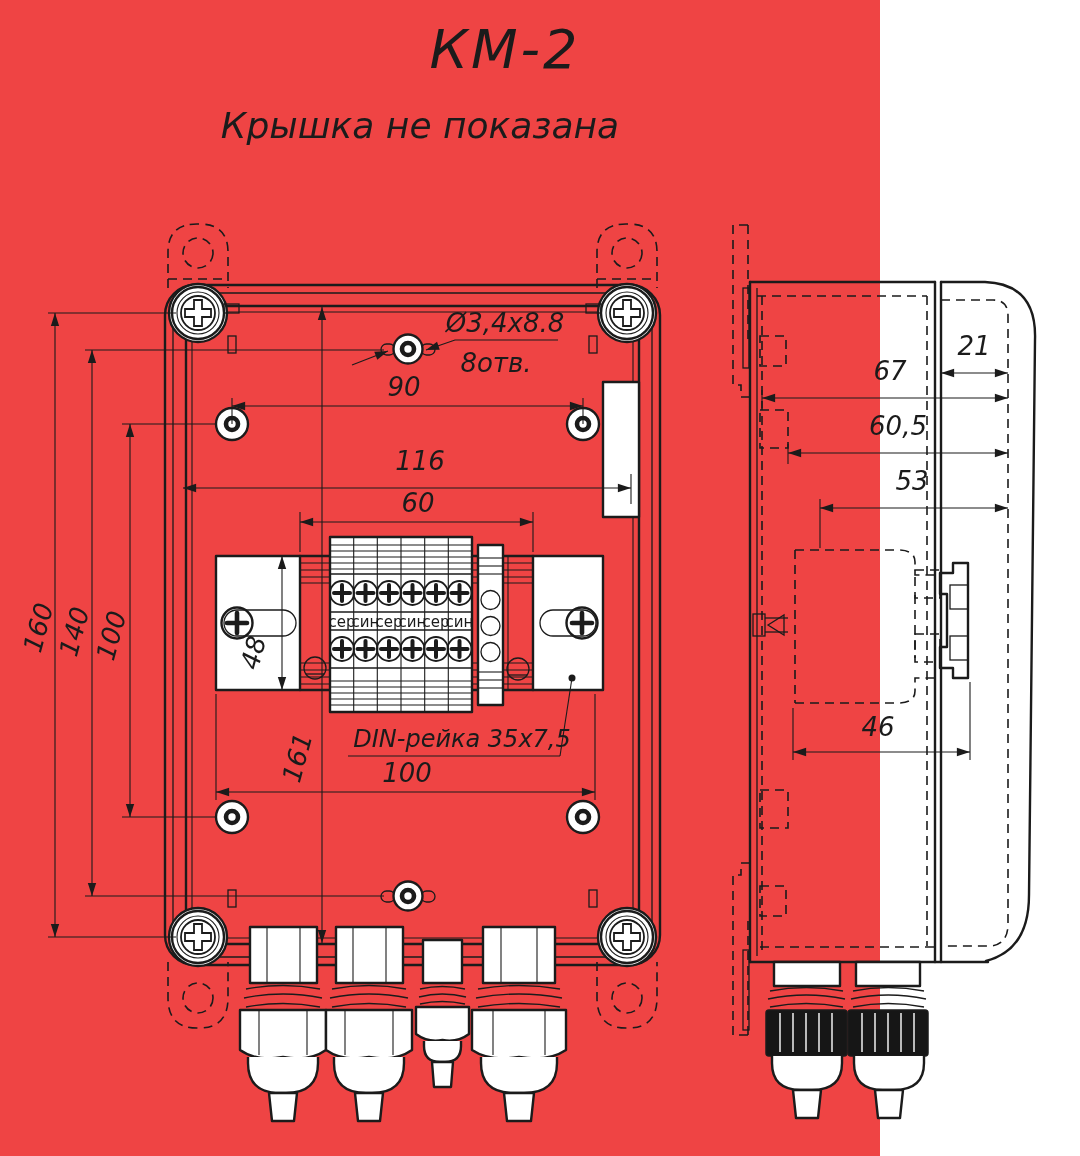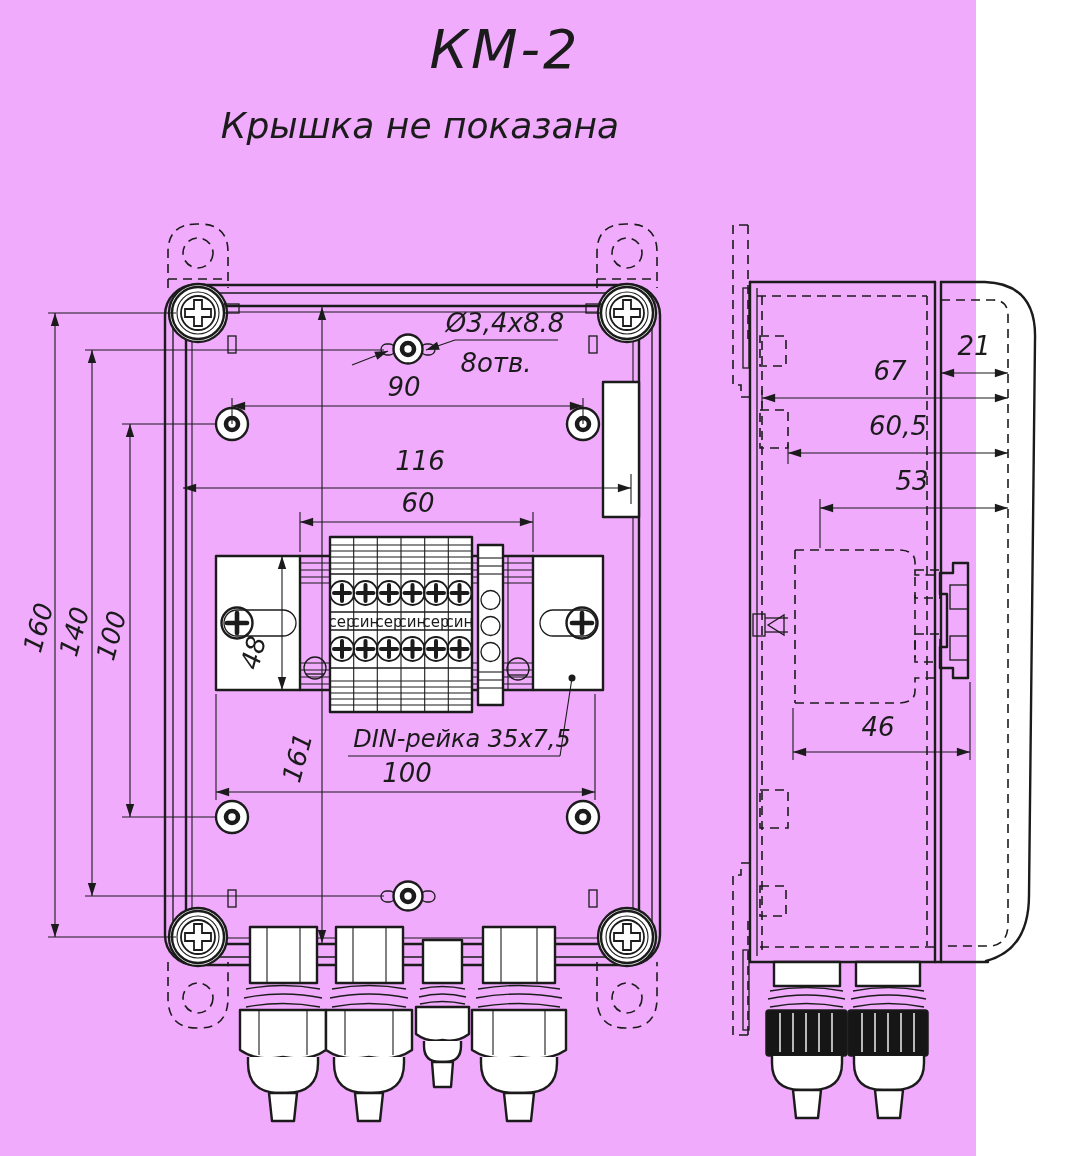--- a/index.html
+++ b/index.html
@@ -1,16 +1,16 @@
 <!DOCTYPE html>
 <html><head>
 <meta charset="utf-8">
 <style>
   html,body{margin:0;padding:0;background:#ffffff;}
-  .stage{width:976px;height:1156px;background:#f0abfc;position:relative;font-family:"DejaVu Sans",sans-serif;}
+  .stage{width:880px;height:1156px;background:#ef4444;position:relative;font-family:"DejaVu Sans",sans-serif;}
   svg{display:block}
   .o {stroke:#1b1b1b;stroke-width:2.4;fill:none;stroke-linecap:round;stroke-linejoin:round}
   .of{stroke:#1b1b1b;stroke-width:2.4;fill:#ffffff;stroke-linejoin:round}
   .m {stroke:#1b1b1b;stroke-width:1.3;fill:none}
   .t {stroke:#1b1b1b;stroke-width:1.1;fill:none}
   .th{stroke:#1b1b1b;stroke-width:1.8;fill:none}
   .d {stroke:#1b1b1b;stroke-width:1.6;fill:none;stroke-dasharray:9 6}
   .dm{stroke:#1b1b1b;stroke-width:1.1;fill:none}
   .sc{stroke:#1b1b1b;stroke-width:4.6;fill:none;stroke-linecap:round}
   .sc2{stroke:#1b1b1b;stroke-width:4;fill:none;stroke-linecap:round}

